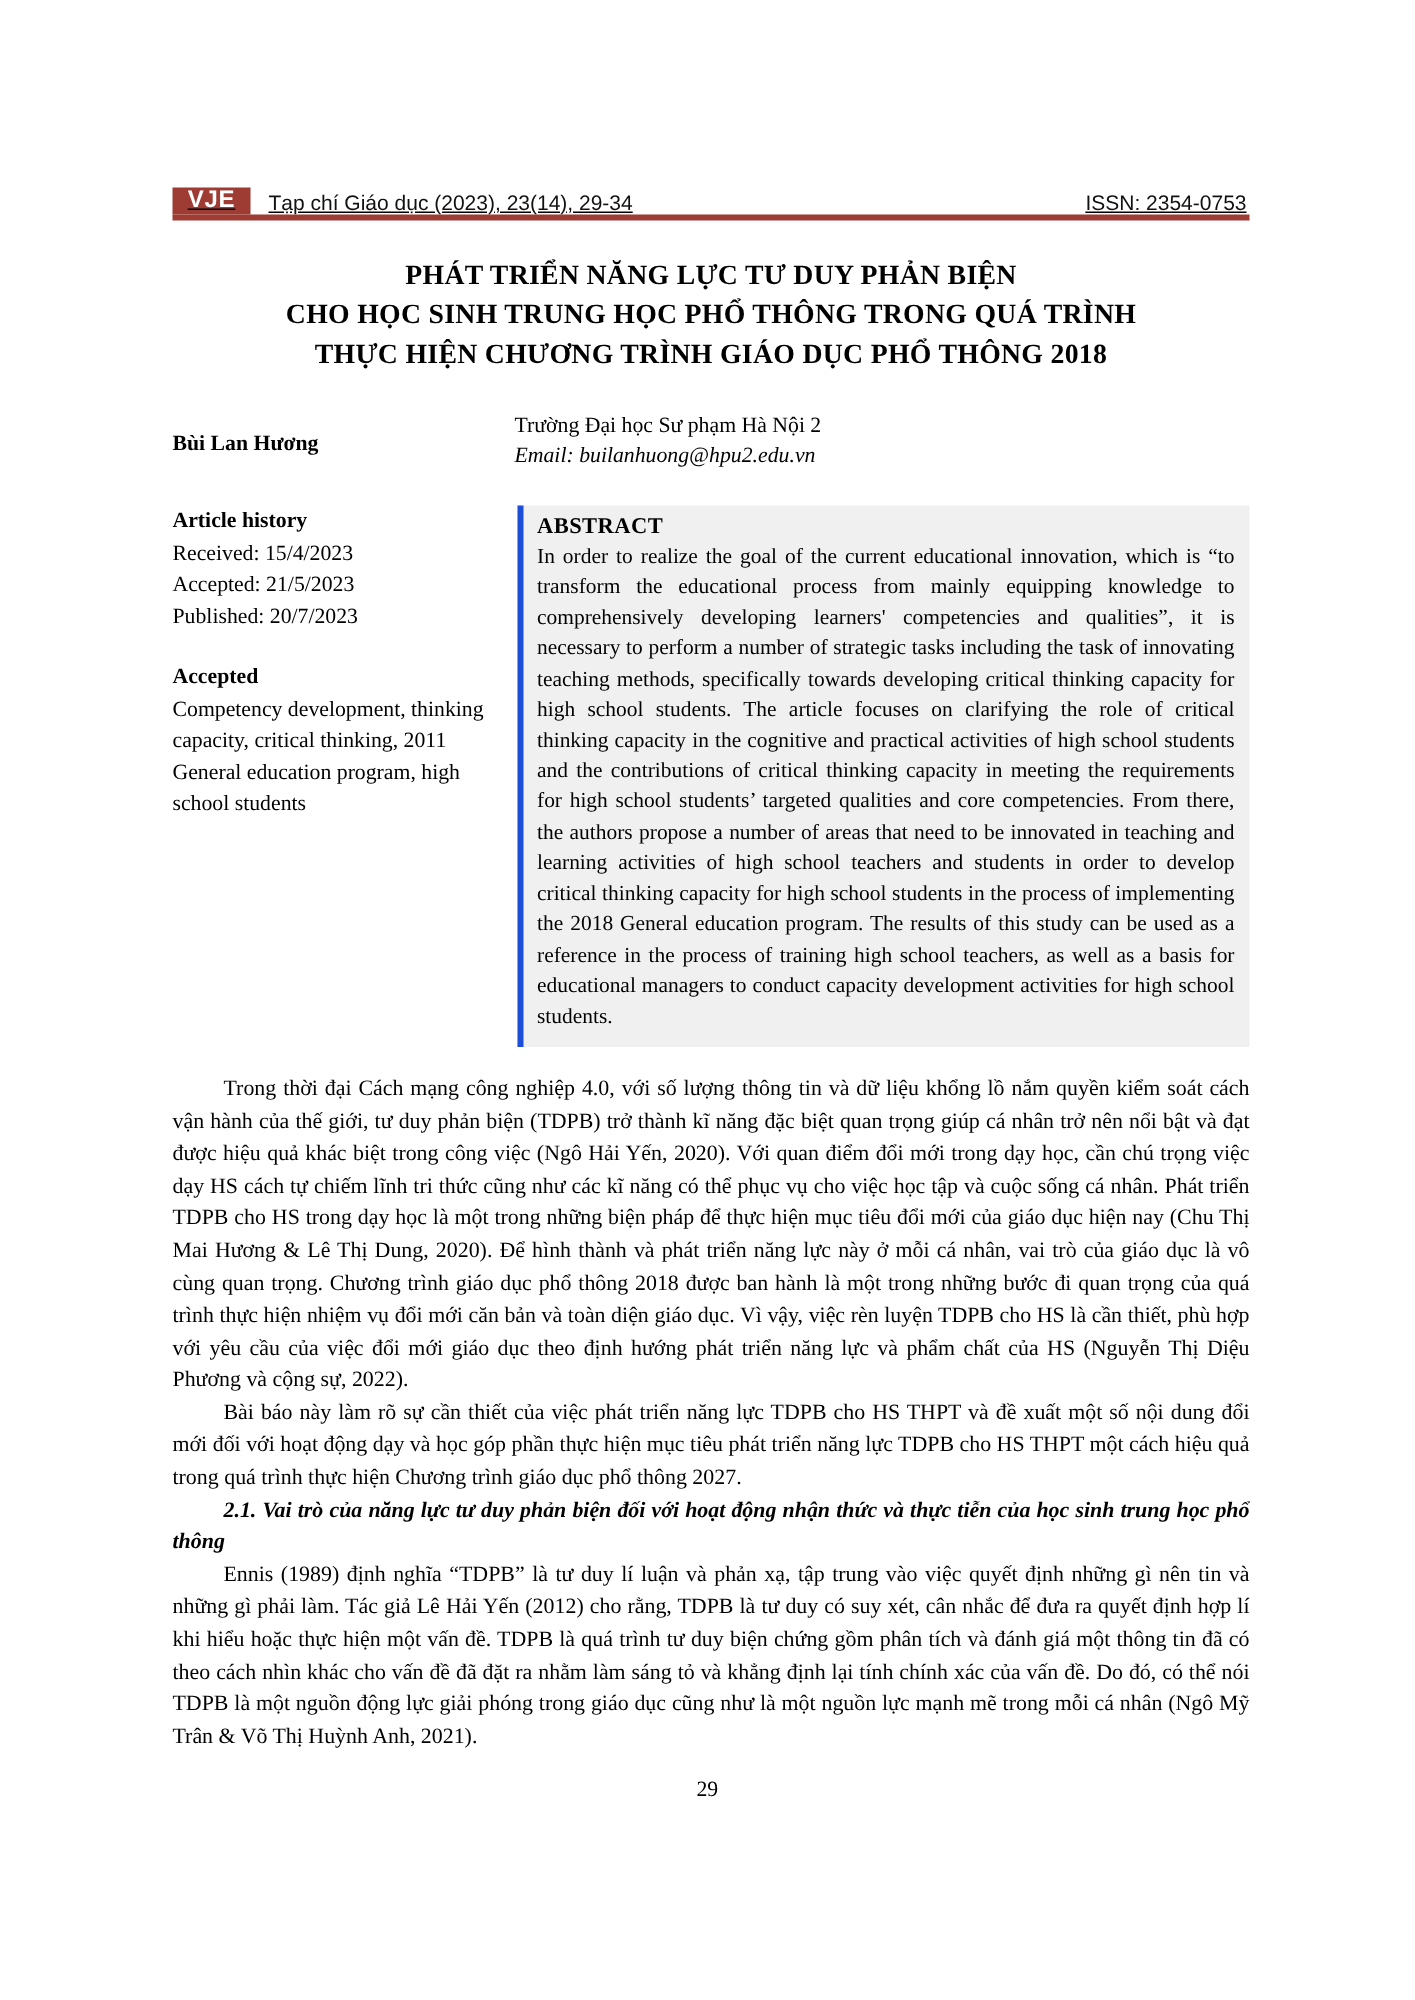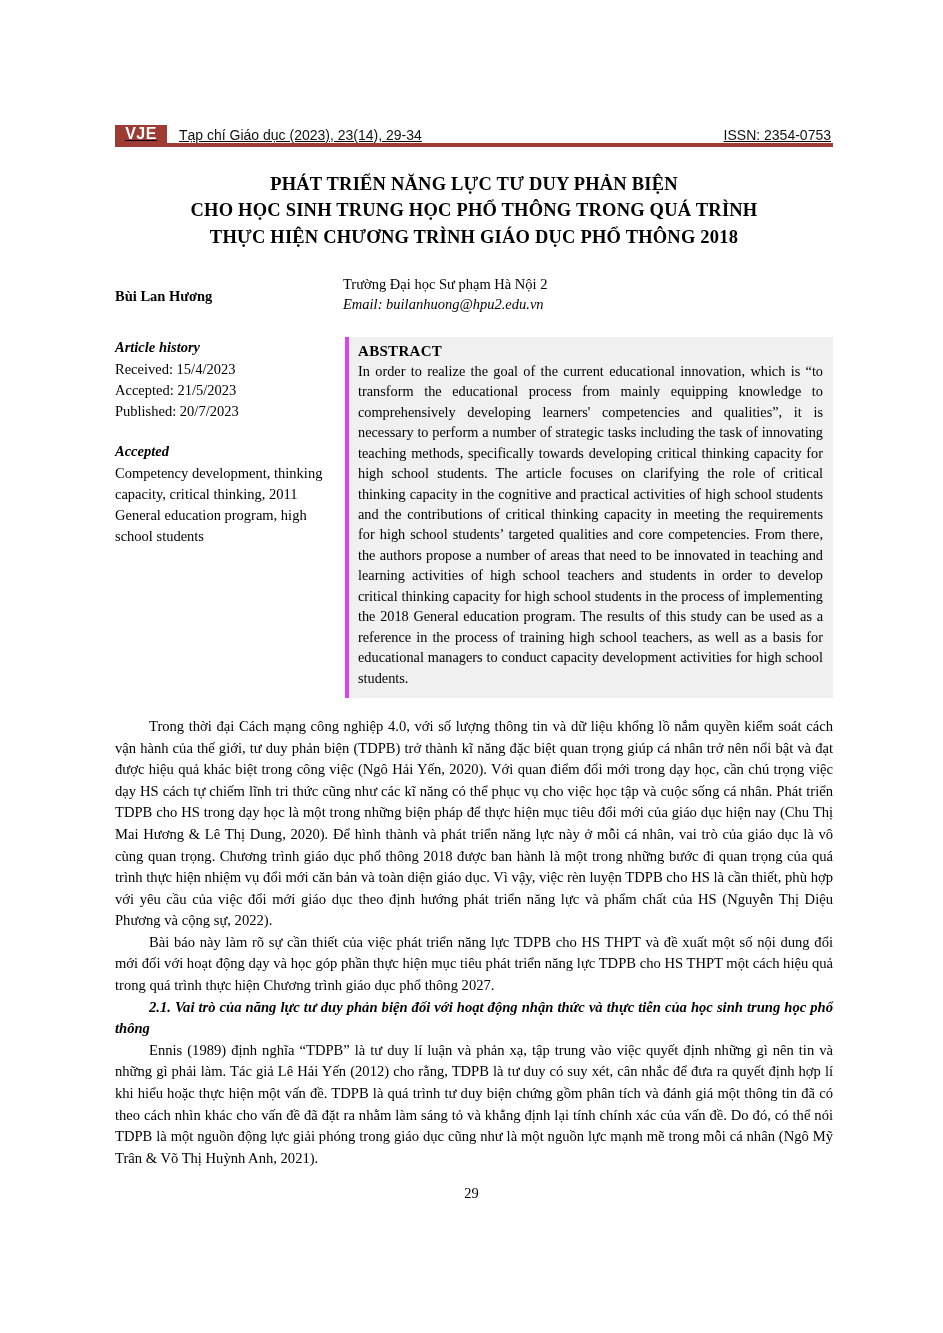--- a/index.html
+++ b/index.html
@@ -107,28 +107,27 @@
   }
   .meta-col {
     width: 222px;
     font-size: 14.5px;
     line-height: 1.46;
     padding-right: 8px;
   }
   .meta-head {
     font-weight: bold;
     margin-bottom: 1px;
-    font-style: italic;
   }
   .meta-gap { height: 18px; }
 
   .abstract-box {
     flex: 1;
     background: #f0f0f0;
-    border-left: 4px solid #d946ef;
+    border-left: 4px solid #1d4ed8;
     padding: 6px 10px 10px 9px;
     box-sizing: border-box;
   }
   .abstract-title {
     font-weight: bold;
     font-size: 15px;
     letter-spacing: 0.3px;
     margin-bottom: 1px;
   }
   .abstract-text {

